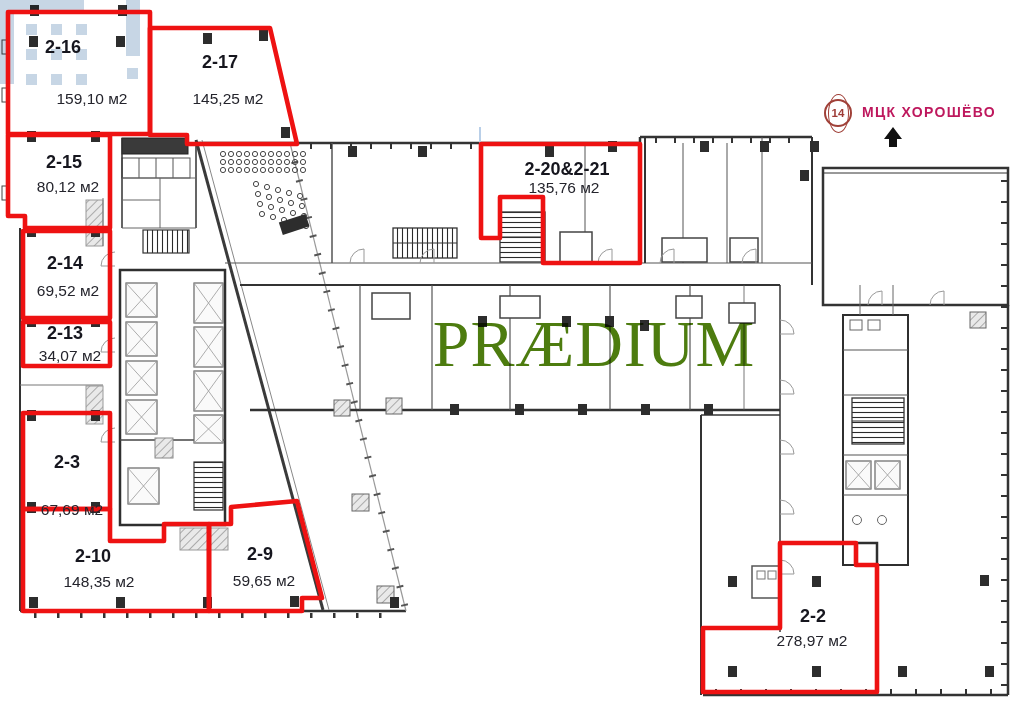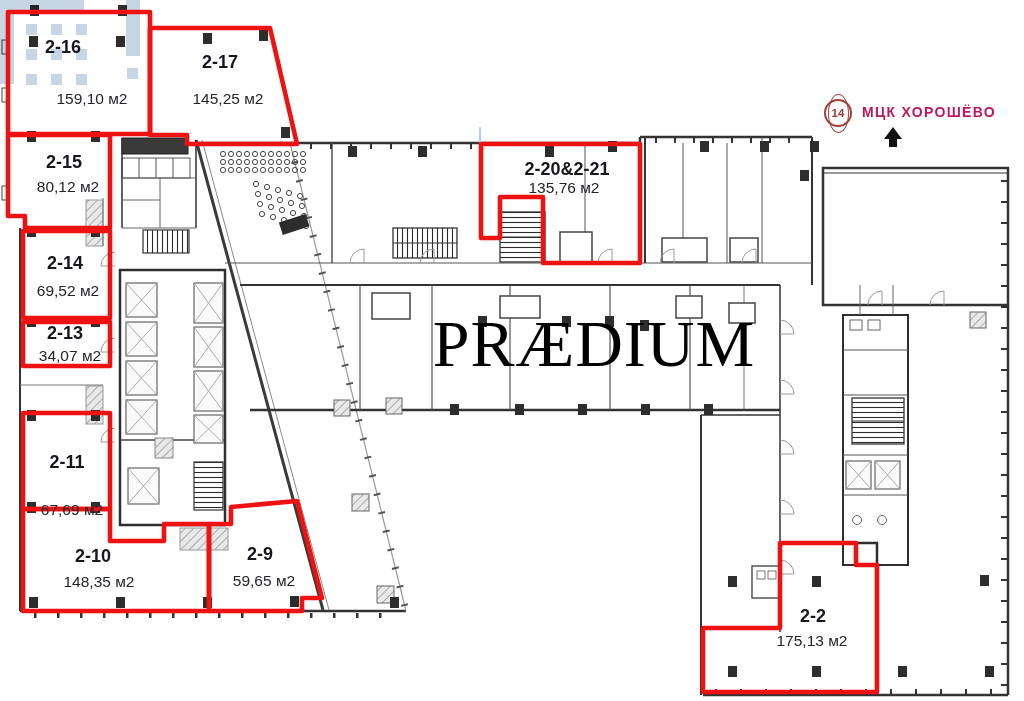--- a/index.html
+++ b/index.html
@@ -4,21 +4,21 @@
 <style>
   html,body{margin:0;padding:0;background:#fff;}
   #stage{position:relative;width:1024px;height:701px;background:#fff;overflow:hidden;
          font-family:"Liberation Sans",sans-serif;}
   #stage svg{position:absolute;left:0;top:0;}
   .layer{position:absolute;left:0;top:0;width:1024px;height:701px;pointer-events:none;}
   
   .watermark{mix-blend-mode:multiply;}
   .wm-brand{position:absolute;left:594px;top:344px;transform:translate(-50%,-50%);
             font-family:"Liberation Serif",serif;font-size:66px;font-weight:400;
-            letter-spacing:1px;color:#000000;white-space:nowrap;}
+            letter-spacing:1px;color:#4d7c0f;white-space:nowrap;}
   .wm-tagline{position:absolute;left:592px;top:381px;transform:translate(-50%,-50%);
             font-family:"Liberation Serif",serif;font-size:17px;letter-spacing:4.5px;
             color:#ccd9e6;white-space:nowrap;}
   .wm-logo{position:absolute;left:256px;top:310px;color:#c7d6e5;}
   
   .unit-id{position:absolute;transform:translate(-50%,-50%);font-size:18px;font-weight:700;
            color:#16161e;white-space:nowrap;}
   .unit-area{position:absolute;transform:translate(-50%,-50%);font-size:15.5px;font-weight:400;
            color:#24242c;white-space:nowrap;}
   
@@ -427,30 +427,30 @@
     <div class="unit-id" style="left:63px;top:47px">2-16</div>
     <div class="unit-area" style="left:92px;top:99px">159,10 м2</div>
     <div class="unit-id" style="left:220px;top:62px">2-17</div>
     <div class="unit-area" style="left:228px;top:99px">145,25 м2</div>
     <div class="unit-id" style="left:64px;top:162px">2-15</div>
     <div class="unit-area" style="left:68px;top:187px">80,12 м2</div>
     <div class="unit-id" style="left:65px;top:263px">2-14</div>
     <div class="unit-area" style="left:68px;top:291px">69,52 м2</div>
     <div class="unit-id" style="left:65px;top:333px">2-13</div>
     <div class="unit-area" style="left:70px;top:356px">34,07 м2</div>
-    <div class="unit-id" style="left:67px;top:462px">2-11</div>
+    <div class="unit-id" style="left:67px;top:462px">2-3</div>
     <div class="unit-area" style="left:72px;top:510px">67,69 м2</div>
     <div class="unit-id" style="left:93px;top:556px">2-10</div>
     <div class="unit-area" style="left:99px;top:582px">148,35 м2</div>
     <div class="unit-id" style="left:260px;top:554px">2-9</div>
     <div class="unit-area" style="left:264px;top:581px">59,65 м2</div>
     <div class="unit-id" style="left:567px;top:169px">2-20&amp;2-21</div>
     <div class="unit-area" style="left:564px;top:188px">135,76 м2</div>
     <div class="unit-id" style="left:813px;top:616px">2-2</div>
-    <div class="unit-area" style="left:812px;top:641px">175,13 м2</div>
+    <div class="unit-area" style="left:812px;top:641px">278,97 м2</div>
   </div>
 
   <div class="layer">
     <div class="badge">
       <div class="badge-inner">14</div>
     </div>
     <div class="station">МЦК ХОРОШЁВО</div>
   </div>
 
 </div>

